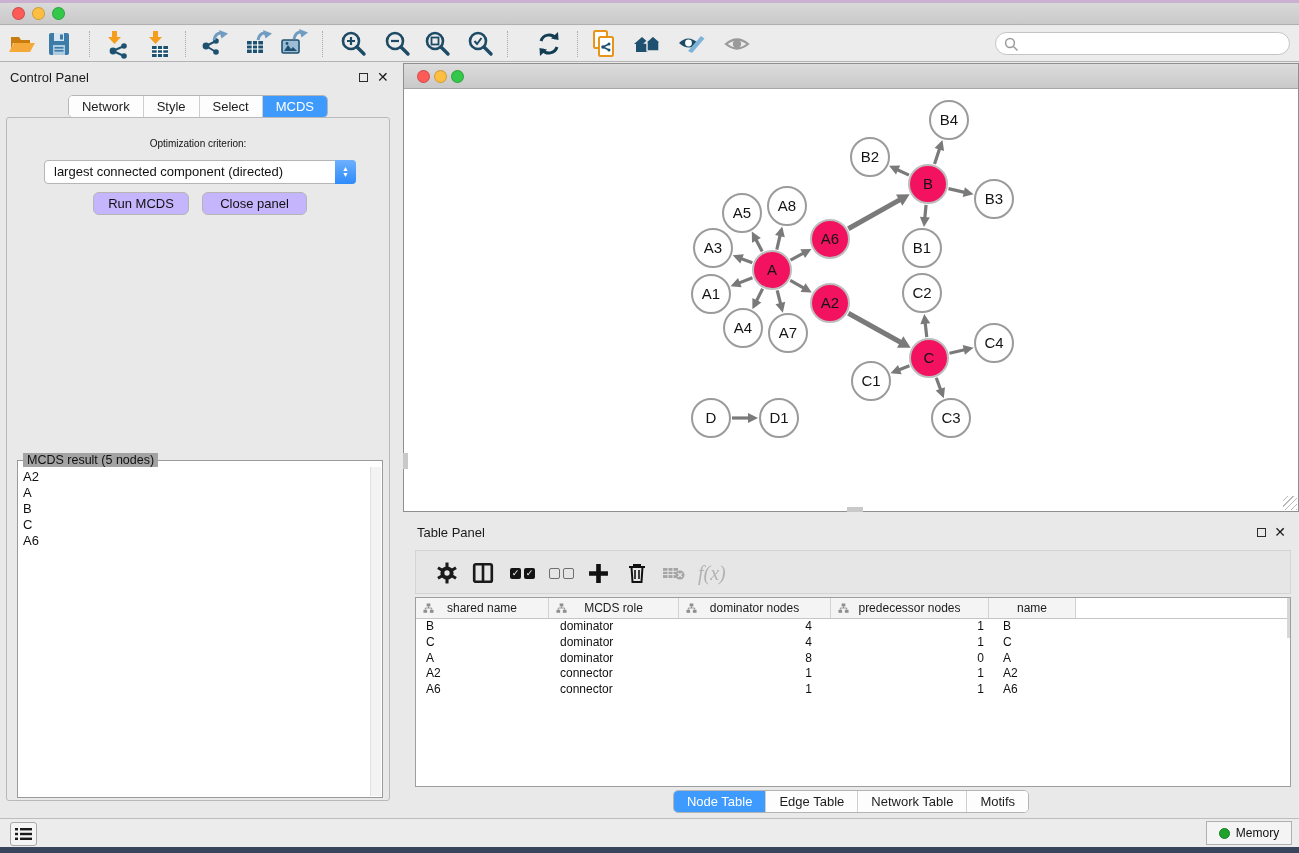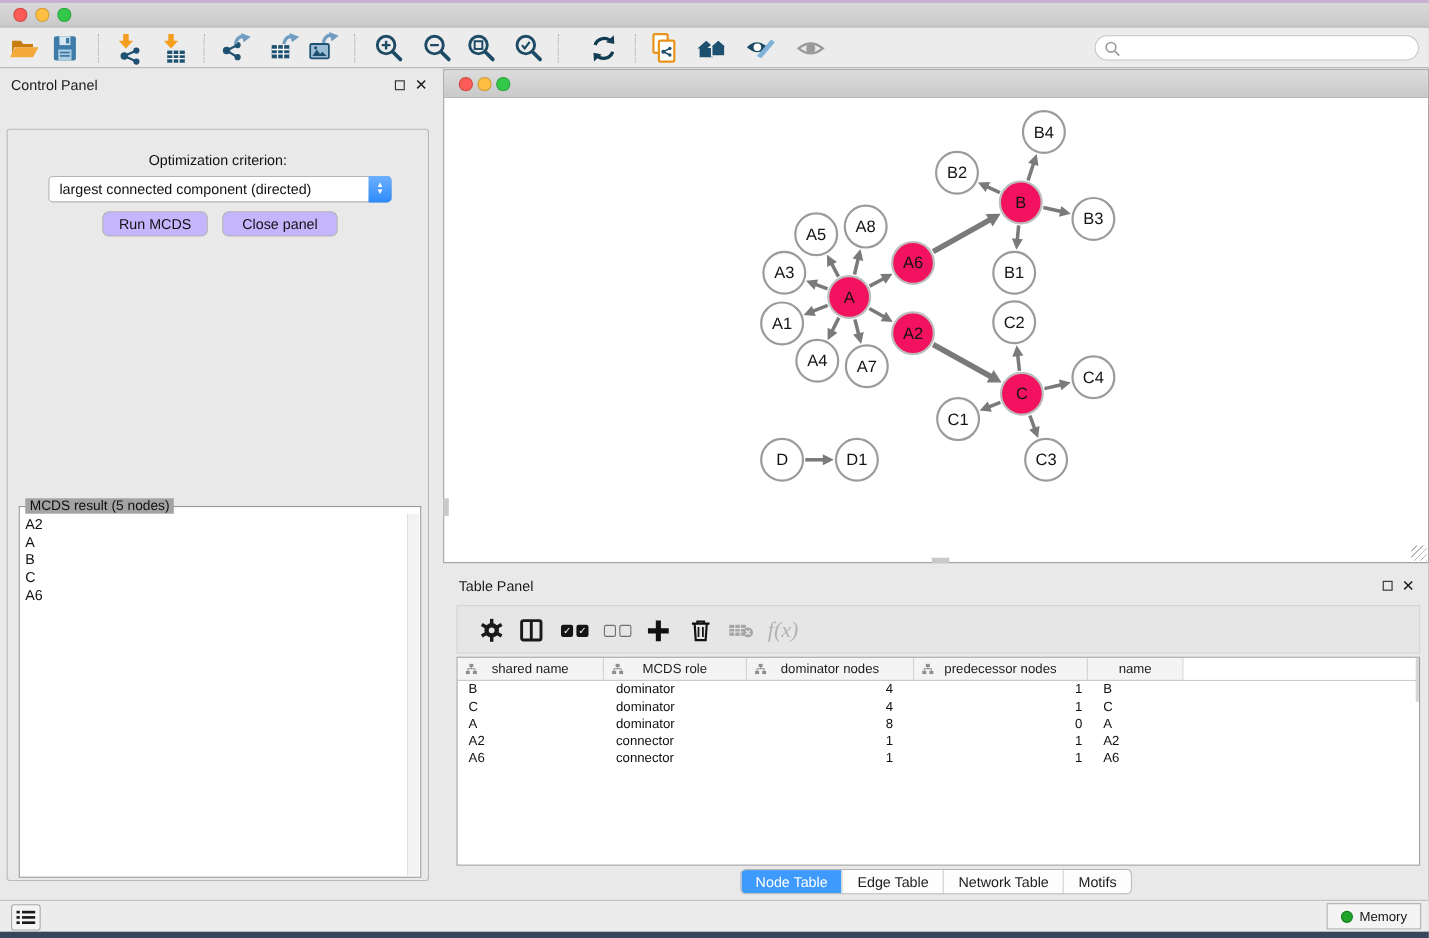--- a/index.html
+++ b/index.html
@@ -33,21 +33,21 @@
   .cp-head{position:absolute;left:10px;top:8px;}
   .cp-float{position:absolute;left:359px;top:11px;}
   .cp-close{position:absolute;left:377px;top:10px;}
   .tabrow{position:absolute;left:0;right:0;display:flex;justify-content:center;}
   .tabgroup{display:flex;border:1px solid #b5b5b5;border-radius:5px;overflow:hidden;background:#fdfdfd;}
   .tab{padding:3px 13px;font-size:13px;color:#1c1c1c;background:#fdfdfd;border-left:1px solid #cfcfcf;}
   .tab:first-child{border-left:none;}
   .tab.active{background:#3e9afd;color:#fff;}
   .cp-body{position:absolute;left:6px;top:55px;width:384px;height:684px;
     border:1px solid #b9b9b9;border-radius:3px;background:#e9e9e9;}
-  .opt-label{position:absolute;left:0;right:0;top:20px;text-align:center;font-size:13px;color:#111;}
+  .opt-label{position:absolute;left:0;right:0;top:20px;text-align:center;font-size:10px;color:#111;}
   .dropdown{position:absolute;left:37px;top:42px;width:312px;height:24px;background:#fff;
     border:1px solid #b5b5b5;border-radius:4px;font-size:13px;color:#111;line-height:22px;padding-left:9px;}
   .dd-step{position:absolute;right:-1px;top:-1px;width:21px;height:24px;border-radius:0 4px 4px 0;
     background:linear-gradient(#6db0fe,#2e8bfb);display:flex;flex-direction:column;align-items:center;justify-content:center;}
   .dd-step span{color:#fff;font-size:7px;line-height:6px;}
   .btn{position:absolute;height:23px;background:#c4b5fd;border:1px solid #b5b5b5;border-radius:6px;
     font-size:13px;color:#111;text-align:center;line-height:21px;}
   .fieldset{position:absolute;left:10px;top:342px;width:366px;height:338px;border:1px solid #9a9a9a;background:#fff;}
   .fieldset .legend{position:absolute;top:-8px;left:5px;background:#a3a3a3;padding:0 4px;font-size:12.5px;color:#111;}
   .mcds-list{position:absolute;left:1px;top:8px;right:12px;bottom:1px;overflow:hidden;}
@@ -242,20 +242,28 @@
           <circle cx="6" cy="6" r="4.4" fill="none" stroke="#9a9a9a" stroke-width="1.5"></circle>
           <path d="M9.5 9.5l4 4" stroke="#9a9a9a" stroke-width="1.5"></path>
         </svg>
     </div>
   </div>
 
   <div class="control-panel">
     <div class="cp-head panel-title">Control Panel</div>
     <div class="cp-float wbtn-float"></div>
     <div class="cp-close wbtn-close">✕</div>
+    <div class="tabrow" style="top:33px">
+      <div class="tabgroup" id="cp-tabs">
+          <div class="tab">Network</div>
+          <div class="tab">Style</div>
+          <div class="tab">Select</div>
+          <div class="tab active">MCDS</div>
+        </div>
+    </div>
     <div class="cp-body">
       <div class="opt-label">Optimization criterion:</div>
       <div class="dropdown">
         <span>largest connected component (directed)</span>
         <span class="dd-step">
             <span>▲</span>
             <span>▼</span>
           </span>
       </div>
       <div class="btn" style="left:86px;top:74px;width:96px">Run MCDS</div>

